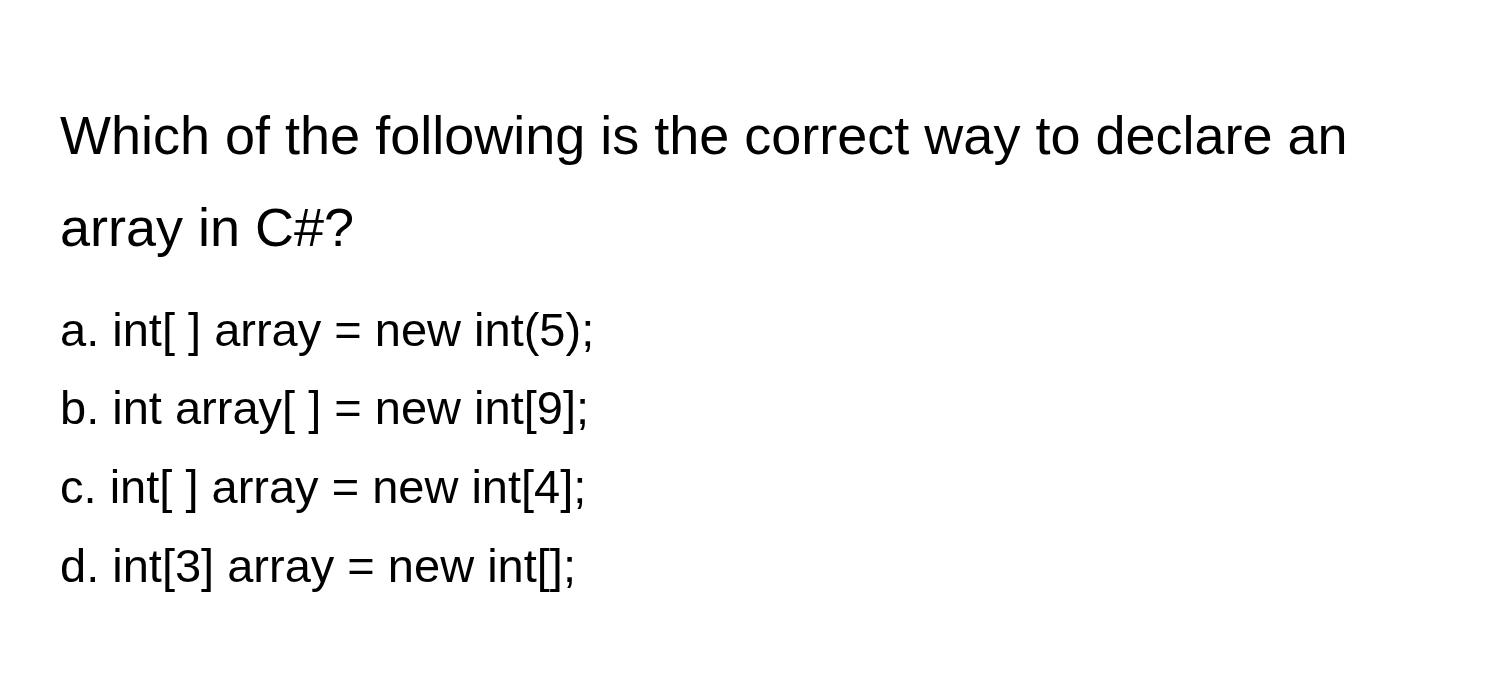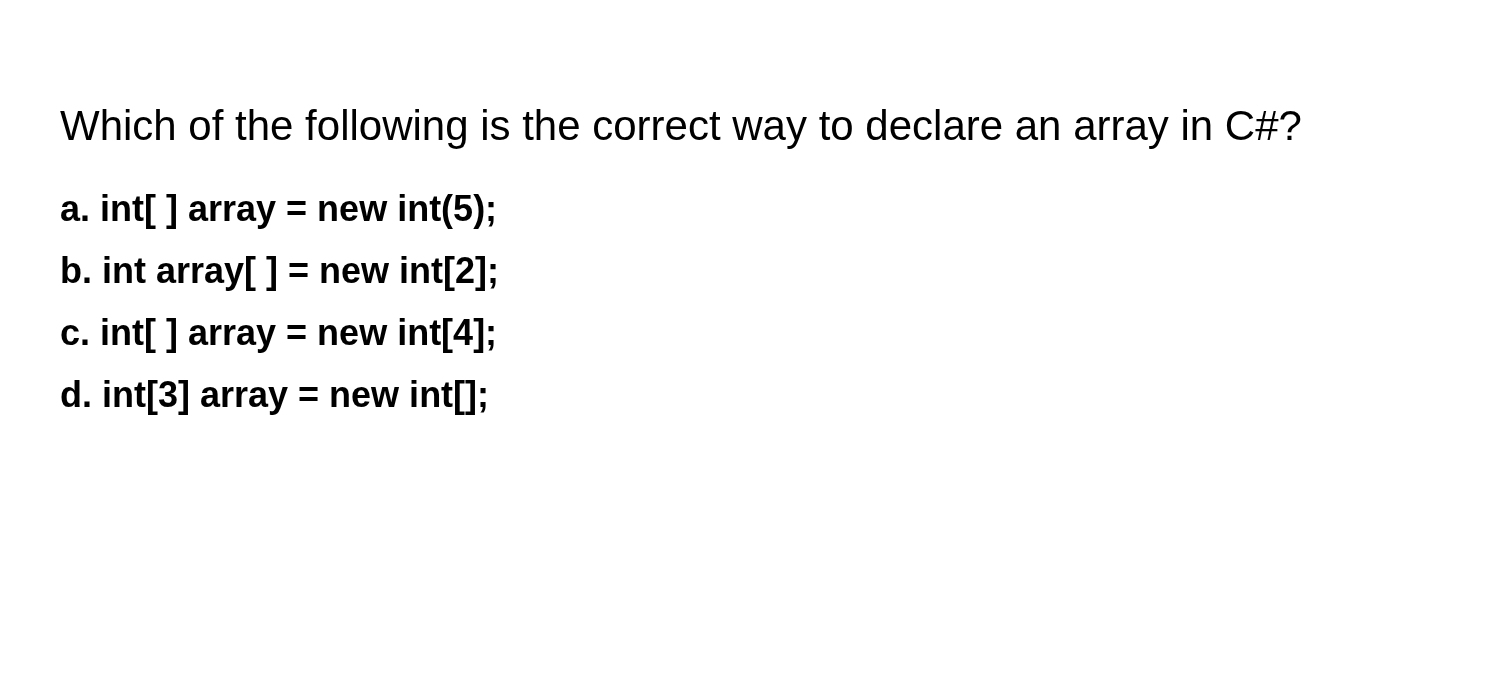--- a/index.html
+++ b/index.html
@@ -11,44 +11,44 @@
       width: 1500px;
       height: 688px;
       background: #ffffff;
       font-family: Arial, Helvetica, sans-serif;
       color: #000000;
     }
     .container {
       padding: 90px 60px 60px 60px;
     }
     .question {
-      font-size: 42px;
+      font-size: 54px;
       line-height: 1.7;
       margin-bottom: 20px;
       font-weight: 400;
     }
     .option {
-      font-size: 36px;
+      font-size: 47px;
       line-height: 1.55;
-      font-weight: 700;
+      font-weight: 400;
       margin-bottom: 6px;
     }
   </style>
 </head>
 <body>
 
 <div class="container">
   <div class="question">Which of the following is the correct way to declare an array in C#?</div>
   <div class="option">
     <span>a.</span>
     <span>int[ ] array = new int(5);</span>
   </div>
   <div class="option">
     <span>b.</span>
-    <span>int array[ ] = new int[2];</span>
+    <span>int array[ ] = new int[9];</span>
   </div>
   <div class="option">
     <span>c.</span>
     <span>int[ ] array = new int[4];</span>
   </div>
   <div class="option">
     <span>d.</span>
     <span>int[3] array = new int[];</span>
   </div>
 </div>

